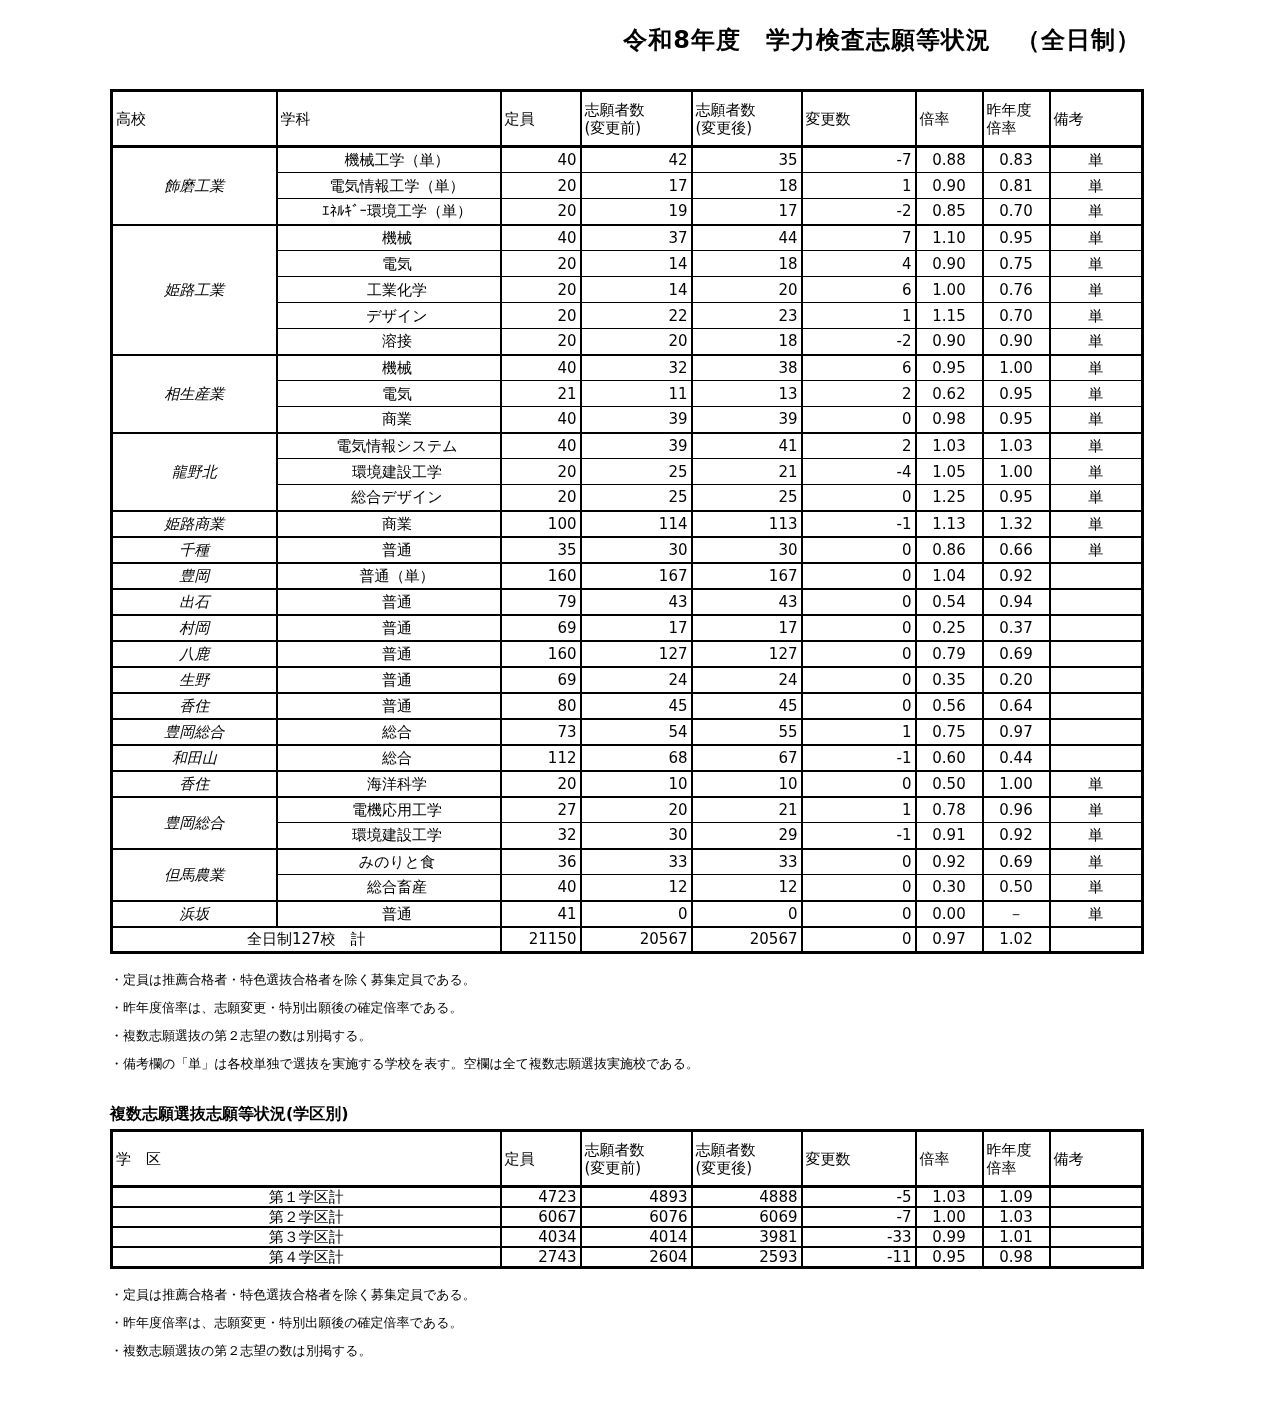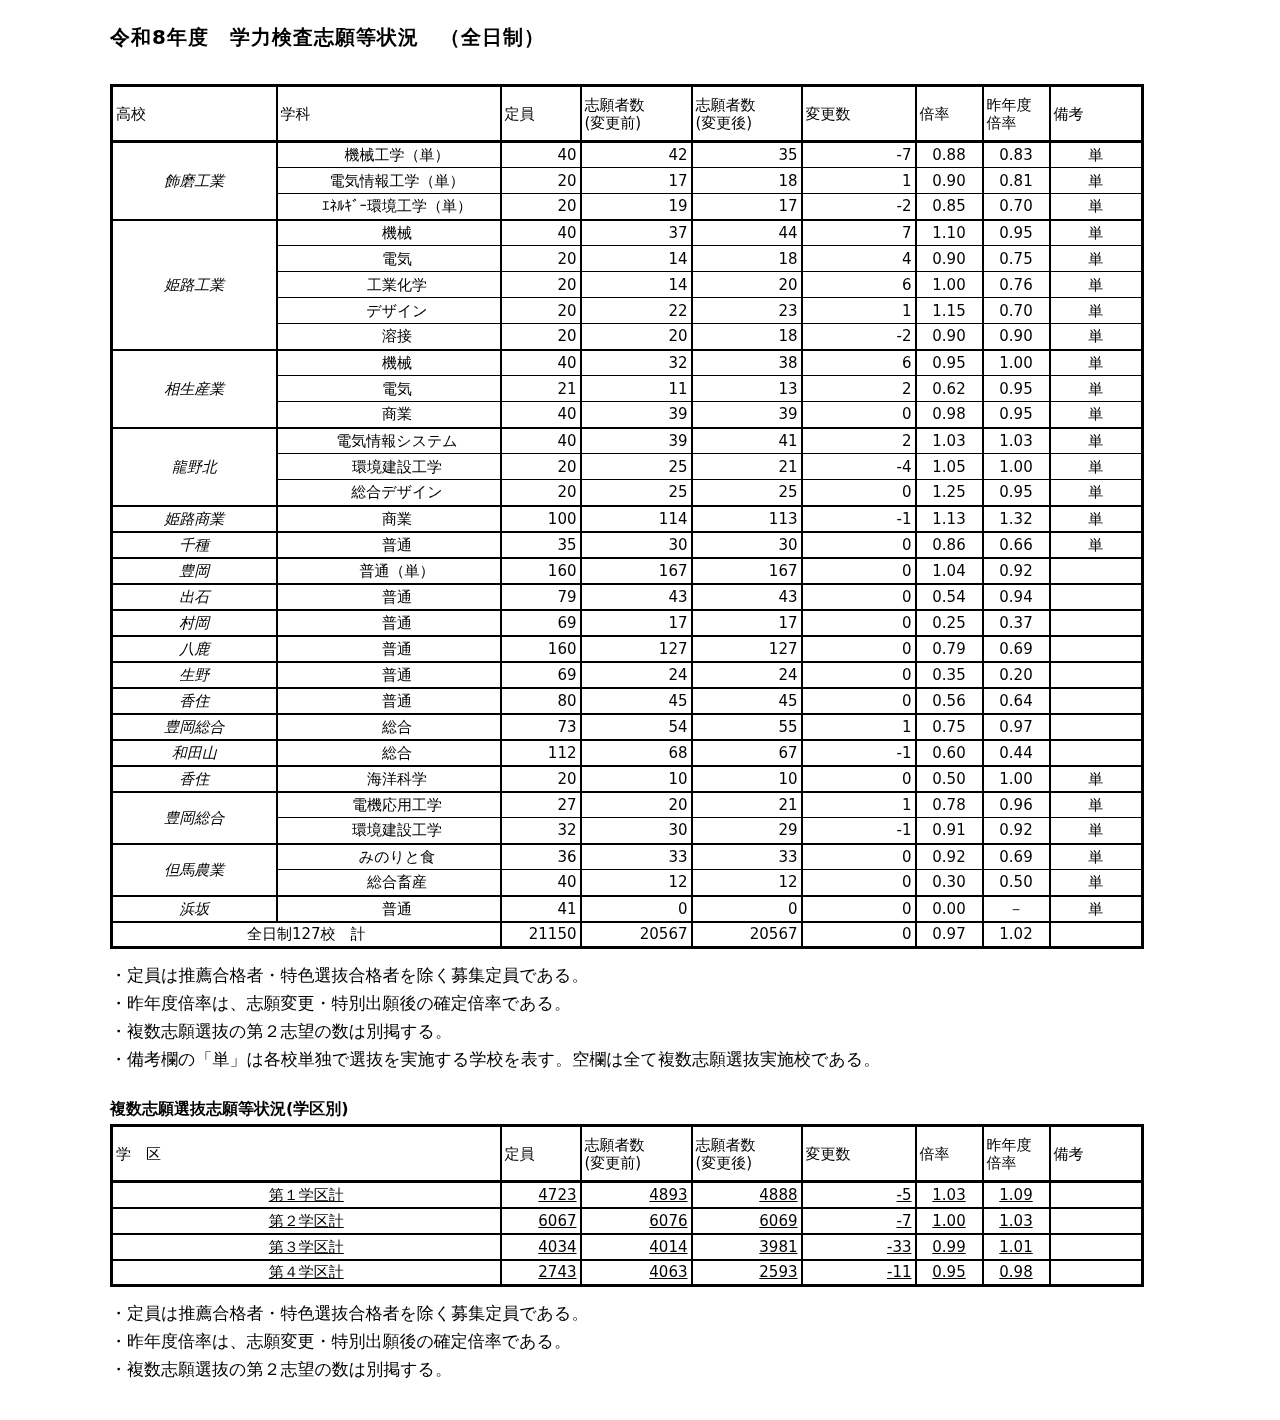--- a/index.html
+++ b/index.html
@@ -8,22 +8,22 @@
     background: #ffffff;
     width: 1280px; height: 1420px;
     font-family: "DejaVu Sans", "Liberation Sans", sans-serif;
     color: #000;
   }
   .page { position: relative; width: 1280px; height: 1420px; overflow: hidden; }
   .content { margin-left: 110px; width: 1031px; }
 
   .doc-title {
     margin: 24px 0 0 0;
-    text-align: left;
-    font-size: 20px;
+    text-align: right;
+    font-size: 24px;
     font-weight: bold;
     letter-spacing: 1px;
   }
 
   table.grid {
     border-collapse: collapse;
     table-layout: fixed;
     width: 1031px;
     border: 3px solid #000;
   }
@@ -40,31 +40,31 @@
   .grid thead th {
     height: 56px;
     font-weight: normal;
     text-align: left;
     white-space: pre-line;
     border-bottom: 3px solid #000;
   }
   .grid tbody td { height: 26px; white-space: nowrap; }
   .t1 tbody td { border-top-width: 1px; border-bottom-width: 1px; }
   .t1 tr.group-start td { border-top-width: 2px; }
-  .t2 tbody td { height: 26px; text-decoration: underline; }
+  .t2 tbody td { height: 20px; }
 
   td.c-school { text-align: center; font-style: italic; }
   td.c-dept { text-align: center; padding-left: 20px; }
   td.c-district { text-align: center; }
   td.num { text-align: right; }
   td.ctr { text-align: center; }
   tr.total-row td.c-label { text-align: center; }
 
   .notes { margin-top: 12px; }
-  .note { font-size: 17px; line-height: 28px; white-space: nowrap; }
+  .note { font-size: 13px; line-height: 28px; white-space: nowrap; }
 
   .section-title {
     margin: 26px 0 4px 0;
     font-size: 16px;
     font-weight: bold;
   }
 </style>
 </head>
 <body>
 
@@ -495,21 +495,21 @@
             <td class="num">4014</td>
             <td class="num">3981</td>
             <td class="num">-33</td>
             <td class="ctr">0.99</td>
             <td class="ctr">1.01</td>
             <td class="ctr"></td>
           </tr>
           <tr>
             <td class="c-district">第４学区計</td>
             <td class="num">2743</td>
-            <td class="num">4063</td>
+            <td class="num">2604</td>
             <td class="num">2593</td>
             <td class="num">-11</td>
             <td class="ctr">0.95</td>
             <td class="ctr">0.98</td>
             <td class="ctr"></td>
           </tr>
         </tbody>
     </table>
 
     <div class="notes" id="notes2">

